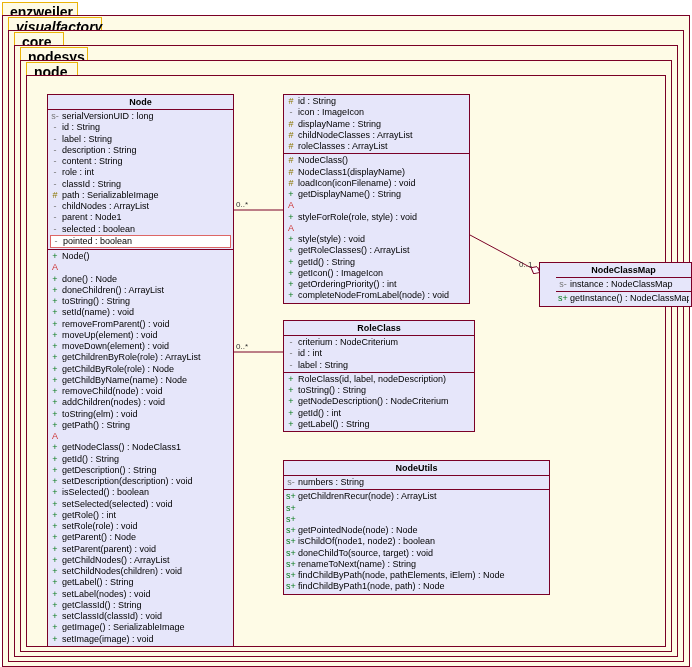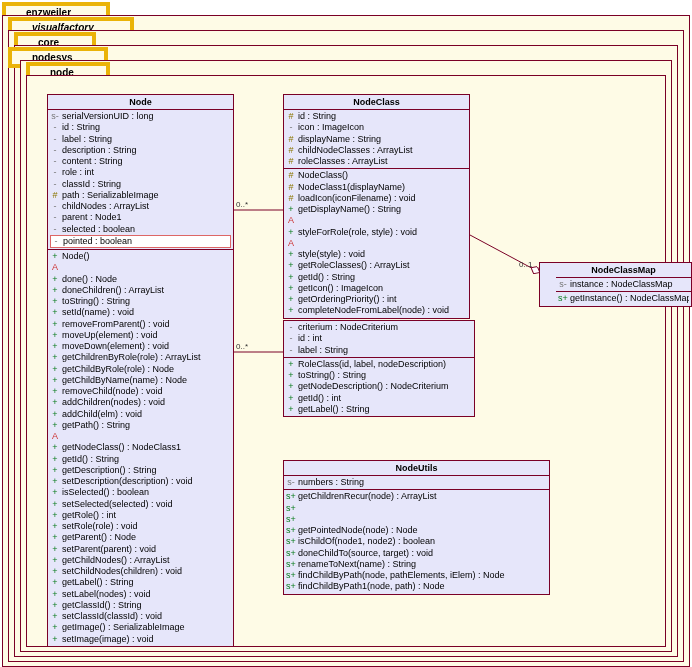--- a/index.html
+++ b/index.html
@@ -10,24 +10,24 @@
     font-size: 9px;
     color: #000;
     width: 692px;
     height: 667px;
     position: relative;
     overflow: hidden;
   }
   .pkg-tab {
     position: absolute;
     background: #fefbe6;
-    border: 4px solid #eab308;
-    font-size: 10px;
+    border: 1px solid #eab308;
+    font-size: 14px;
     font-weight: bold;
-    padding: 1px 20px;
+    padding: 1px 7px;
     color: #000;
   }
   .pkg-body {
     position: absolute;
     background: #fefbe6;
     border: 1px solid #7a0026;
   }
   .uml-class {
     position: absolute;
     background: #e6e6fa;
@@ -91,21 +91,21 @@
 
 <div class="pkg-tab" style="left:2px; top:2px; width:60px;"><span>enzweiler</span></div>
 <div class="pkg-body" style="left:2px; top:15px; width:686px; height:650px;"></div>
 
 <div class="pkg-tab" style="left:8px; top:17px; width:78px;font-style:italic;"><span>visualfactory</span></div>
 <div class="pkg-body" style="left:8px; top:30px; width:674px; height:630px;"></div>
 
 <div class="pkg-tab" style="left:14px; top:32px; width:34px;"><span>core</span></div>
 <div class="pkg-body" style="left:14px; top:45px; width:662px; height:610px;"></div>
 
-<div class="pkg-tab" style="left:8px; top:47px; width:52px;"><span>nodesys</span></div>
+<div class="pkg-tab" style="left:20px; top:47px; width:52px;"><span>nodesys</span></div>
 <div class="pkg-body" style="left:20px; top:60px; width:650px; height:590px;"></div>
 
 <div class="pkg-tab" style="left:26px; top:62px; width:36px;"><span>node</span></div>
 <div class="pkg-body" style="left:26px; top:75px; width:638px; height:570px;"></div>
 
 <svg class="connectors">
   <defs>
     <marker id="diamond" markerWidth="10" markerHeight="8" refX="9" refY="4" orient="auto">
       <polygon points="0,4 5,0 10,4 5,8" fill="#fff" stroke="#7a0026" stroke-width="1"></polygon>
     </marker>
@@ -229,21 +229,21 @@
       <div class="row">
         <span class="vis pub">+</span>
         <span class="sig">removeChild(node) : void</span>
       </div>
       <div class="row">
         <span class="vis pub">+</span>
         <span class="sig">addChildren(nodes) : void</span>
       </div>
       <div class="row">
         <span class="vis pub">+</span>
-        <span class="sig">addChild(elm) : void</span>
+        <span class="sig">toString(elm) : void</span>
       </div>
       <div class="row">
         <span class="vis pub">+</span>
         <span class="sig">getPath() : String</span>
       </div>
       <div class="row">
         <span class="vis abs">A</span>
         <span class="sig"></span>
       </div>
       <div class="row">
@@ -315,21 +315,20 @@
         <span class="sig">getImage() : SerializableImage</span>
       </div>
       <div class="row">
         <span class="vis pub">+</span>
         <span class="sig">setImage(image) : void</span>
       </div>
     </div>
 </div>
 
 <div class="uml-class" id="class-NodeClass" style="left:283px; top:94px; width:185px;">
-  <div class="name">NodeClass</div>
   <div class="section">
       <div class="row">
         <span class="vis prot">#</span>
         <span class="sig">id : String</span>
       </div>
       <div class="row">
         <span class="vis priv">-</span>
         <span class="sig">icon : ImageIcon</span>
       </div>
       <div class="row">
@@ -411,20 +410,21 @@
     </div>
   <div class="section">
       <div class="row">
         <span class="vis pub">s+</span>
         <span class="sig">getInstance() : NodeClassMap</span>
       </div>
     </div>
 </div>
 
 <div class="uml-class" id="class-RoleClass" style="left:283px; top:320px; width:190px;">
+  <div class="name">RoleClass</div>
   <div class="section">
       <div class="row">
         <span class="vis priv">-</span>
         <span class="sig">criterium : NodeCriterium</span>
       </div>
       <div class="row">
         <span class="vis priv">-</span>
         <span class="sig">id : int</span>
       </div>
       <div class="row">

